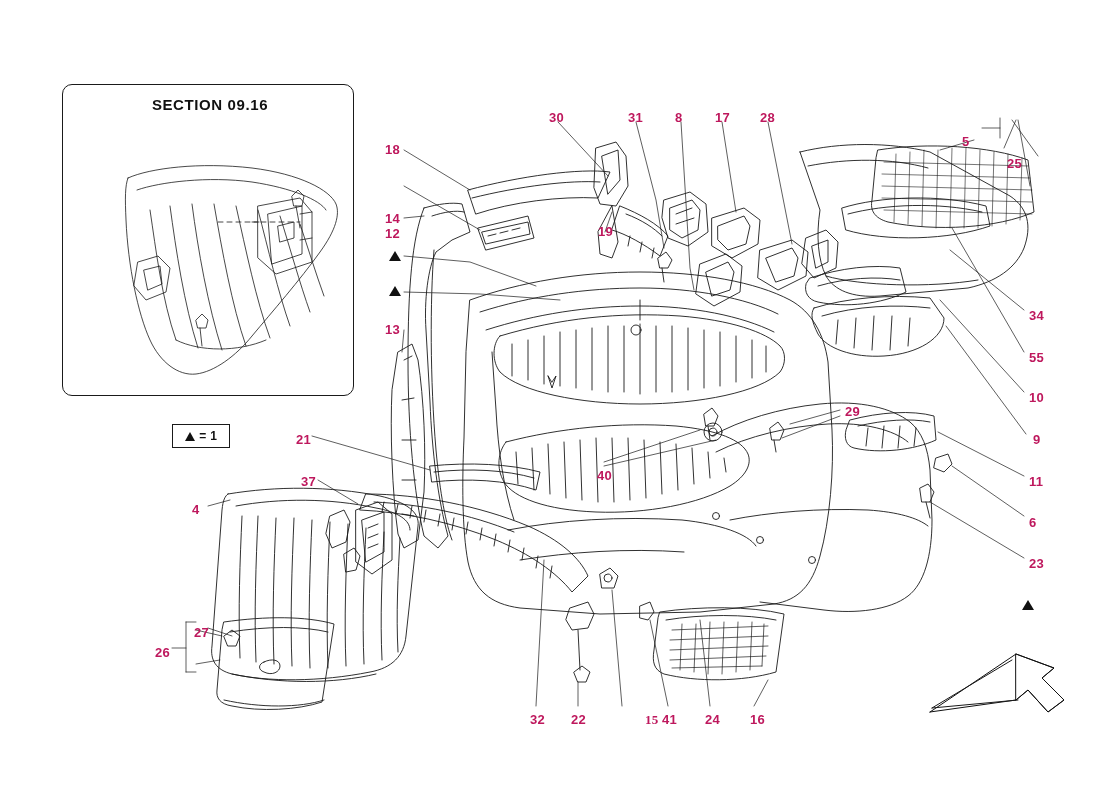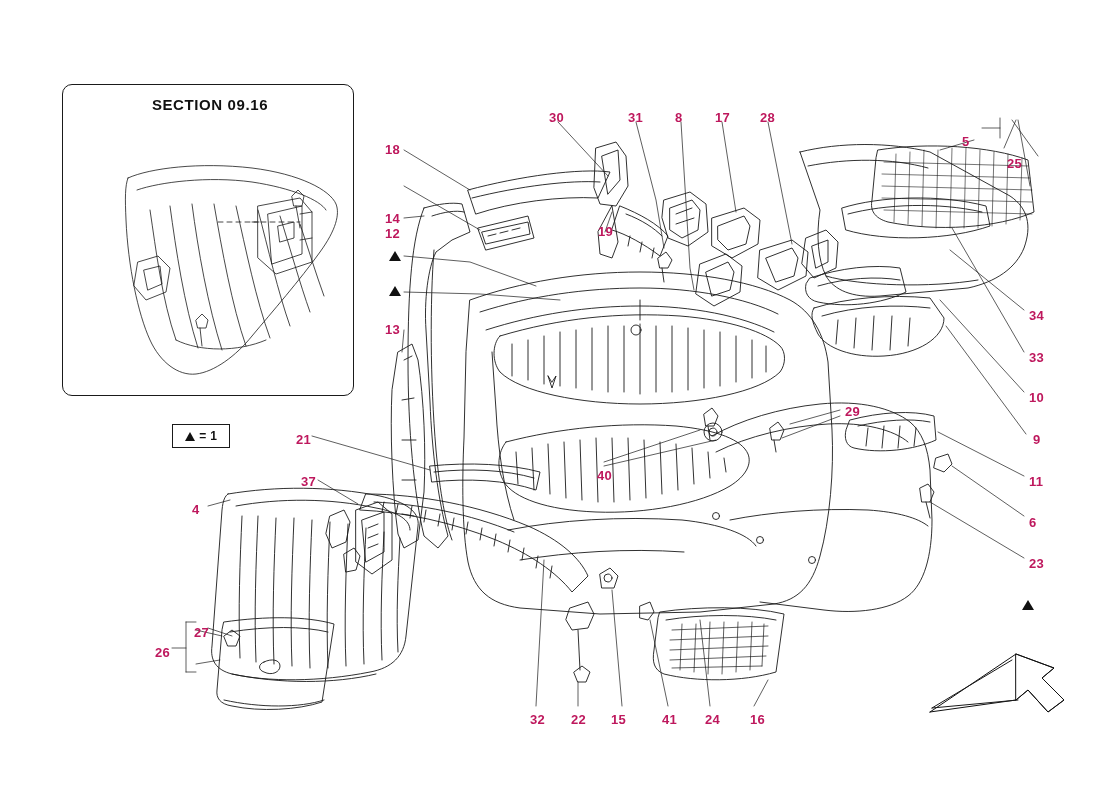--- a/index.html
+++ b/index.html
@@ -409,35 +409,35 @@
       <div class="callout" style="left: 675px; top: 110px;">8</div>
       <div class="callout" style="left: 715px; top: 110px; text-align: right;">17</div>
       <div class="callout" style="left: 760px; top: 110px;">28</div>
       <div class="callout" style="left: 1007px; top: 108px; margin-top: 48px;">25</div>
       <div class="callout" style="left: 962px; top: 134px;">5</div>
       <div class="callout" style="left: 385px; top: 142px;">18</div>
       <div class="callout" style="left: 385px; top: 178px; margin-top: 48px;">12</div>
       <div class="callout" style="left: 385px; top: 211px;">14</div>
       <div class="callout" style="left: 598px; top: 224px;">19</div>
       <div class="callout" style="left: 1029px; top: 308px;">34</div>
-      <div class="callout" style="left: 1029px; top: 350px;">33</div>
+      <div class="callout" style="left: 1029px; top: 350px;">55</div>
       <div class="callout" style="left: 1029px; top: 390px;">10</div>
       <div class="callout" style="left: 1033px; top: 432px;">9</div>
       <div class="callout" style="left: 385px; top: 322px;">13</div>
       <div class="callout" style="left: 845px; top: 404px;">29</div>
       <div class="callout" style="left: 597px; top: 468px;">40</div>
       <div class="callout" style="left: 1029px; top: 474px;">11</div>
       <div class="callout" style="left: 1029px; top: 515px;">6</div>
       <div class="callout" style="left: 1029px; top: 556px;">23</div>
       <div class="callout" style="left: 296px; top: 432px;">21</div>
       <div class="callout" style="left: 301px; top: 474px;">37</div>
       <div class="callout" style="left: 192px; top: 502px;">4</div>
       <div class="callout" style="left: 194px; top: 625px;">27</div>
       <div class="callout" style="left: 155px; top: 645px;">26</div>
       <div class="callout" style="left: 530px; top: 712px;">32</div>
       <div class="callout" style="left: 571px; top: 712px;">22</div>
-      <div class="callout" style="left: 611px; top: 712px;">15</div>
+      <div class="callout" style="left: 645px; top: 712px; font-family: Liberation Serif, serif;">15</div>
       <div class="callout" style="left: 662px; top: 712px;">41</div>
       <div class="callout" style="left: 705px; top: 712px;">24</div>
       <div class="callout" style="left: 750px; top: 712px;">16</div>
     </div>
 
 </div>
 
 </body></html>

